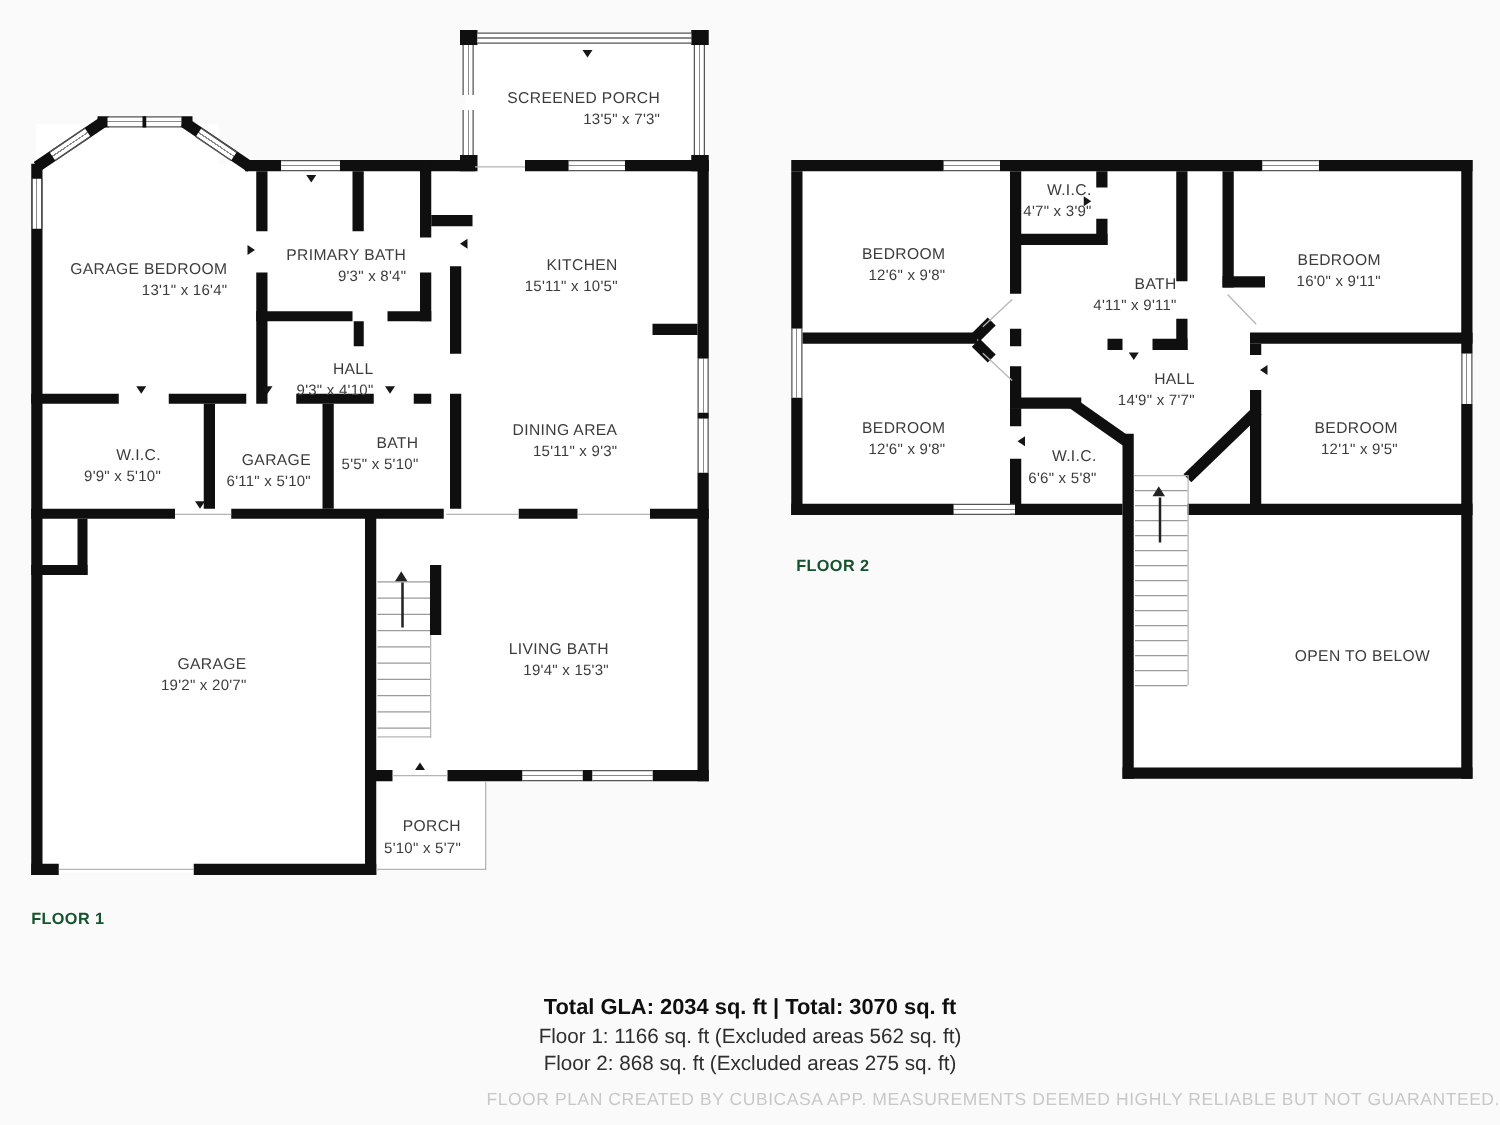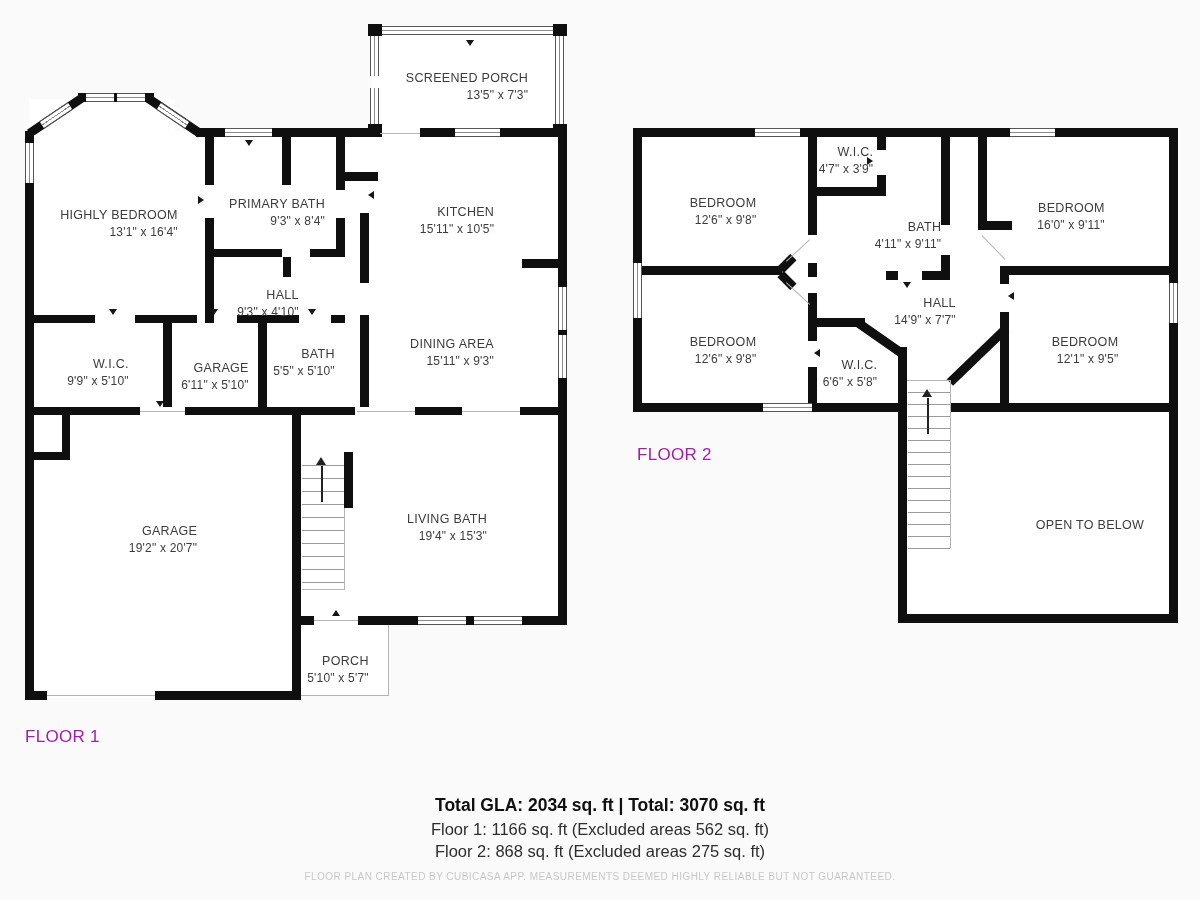--- a/index.html
+++ b/index.html
@@ -29,26 +29,26 @@
     border-bottom:8px solid #222;}
   .tri{position:absolute;width:0;height:0;}
   .tri.u{border-left:4px solid transparent;border-right:4px solid transparent;border-bottom:6px solid #161616;}
   .tri.d{border-left:4px solid transparent;border-right:4px solid transparent;border-top:6px solid #161616;}
   .tri.l{border-top:4px solid transparent;border-bottom:4px solid transparent;border-right:6px solid #161616;}
   .tri.r{border-top:4px solid transparent;border-bottom:4px solid transparent;border-left:6px solid #161616;}
   .room{position:absolute;transform:translate(-50%,-50%);text-align:right;
     color:var(--text);white-space:nowrap;line-height:17px;z-index:5;}
   .rn{font-size:12.5px;letter-spacing:.3px;}
   .rd{font-size:12px;letter-spacing:.2px;}
-  .floor-label{position:absolute;font-size:17px;color:#a21caf;letter-spacing:.3px;z-index:5;}
+  .floor-label{position:absolute;font-size:13px;color:#14532d;letter-spacing:.3px;z-index:5;font-weight:bold;}
   .sum{position:absolute;left:0;width:100%;text-align:center;color:#2e2e2e;z-index:5;}
   #s1{top:795px;font-weight:bold;font-size:17.5px;color:#0f0f0f;}
   #s2{top:820px;font-size:16.5px;}
   #s3{top:842px;font-size:16.5px;}
-  #disc{top:871px;font-size:10px;color:var(--disc);letter-spacing:.45px;}
+  #disc{top:871px;font-size:14px;color:var(--disc);letter-spacing:.45px;text-align:right;}
 </style>
 </head>
 <body>
 
 <div id="layers">
     <div class="fill" style="left: 29px; top: 99px; width: 146px; height: 34px;"></div>
     <div class="fill" style="left: 29px; top: 131px; width: 534px; height: 280px;"></div>
     <div class="fill" style="left: 29px; top: 411px; width: 268px; height: 287px;"></div>
     <div class="fill" style="left: 297px; top: 411px; width: 266px; height: 211px;"></div>
     <div class="fill" style="left: 372px; top: 28px; width: 191px; height: 107px;"></div>
@@ -215,21 +215,21 @@
     <div class="tri l" style="left: 814px; top: 349px; width: 0px; height: 0px;"></div>
     <div class="tri d" style="left: 466px; top: 40px; width: 0px; height: 0px;"></div>
     <div class="tri d" style="left: 245px; top: 140px; width: 0px; height: 0px;"></div>
   </div>
 
 <div class="room" style="left:467px;top:87px">
     <div class="rn">SCREENED PORCH</div>
     <div class="rd">13'5" x 7'3"</div>
   </div>
 <div class="room" style="left:119px;top:224px">
-    <div class="rn">HIGHLY BEDROOM</div>
+    <div class="rn">GARAGE BEDROOM</div>
     <div class="rd">13'1" x 16'4"</div>
   </div>
 <div class="room" style="left:277px;top:213px">
     <div class="rn">PRIMARY BATH</div>
     <div class="rd">9'3" x 8'4"</div>
   </div>
 <div class="room" style="left:457px;top:221px">
     <div class="rn">KITCHEN</div>
     <div class="rd">15'11" x 10'5"</div>
   </div>

